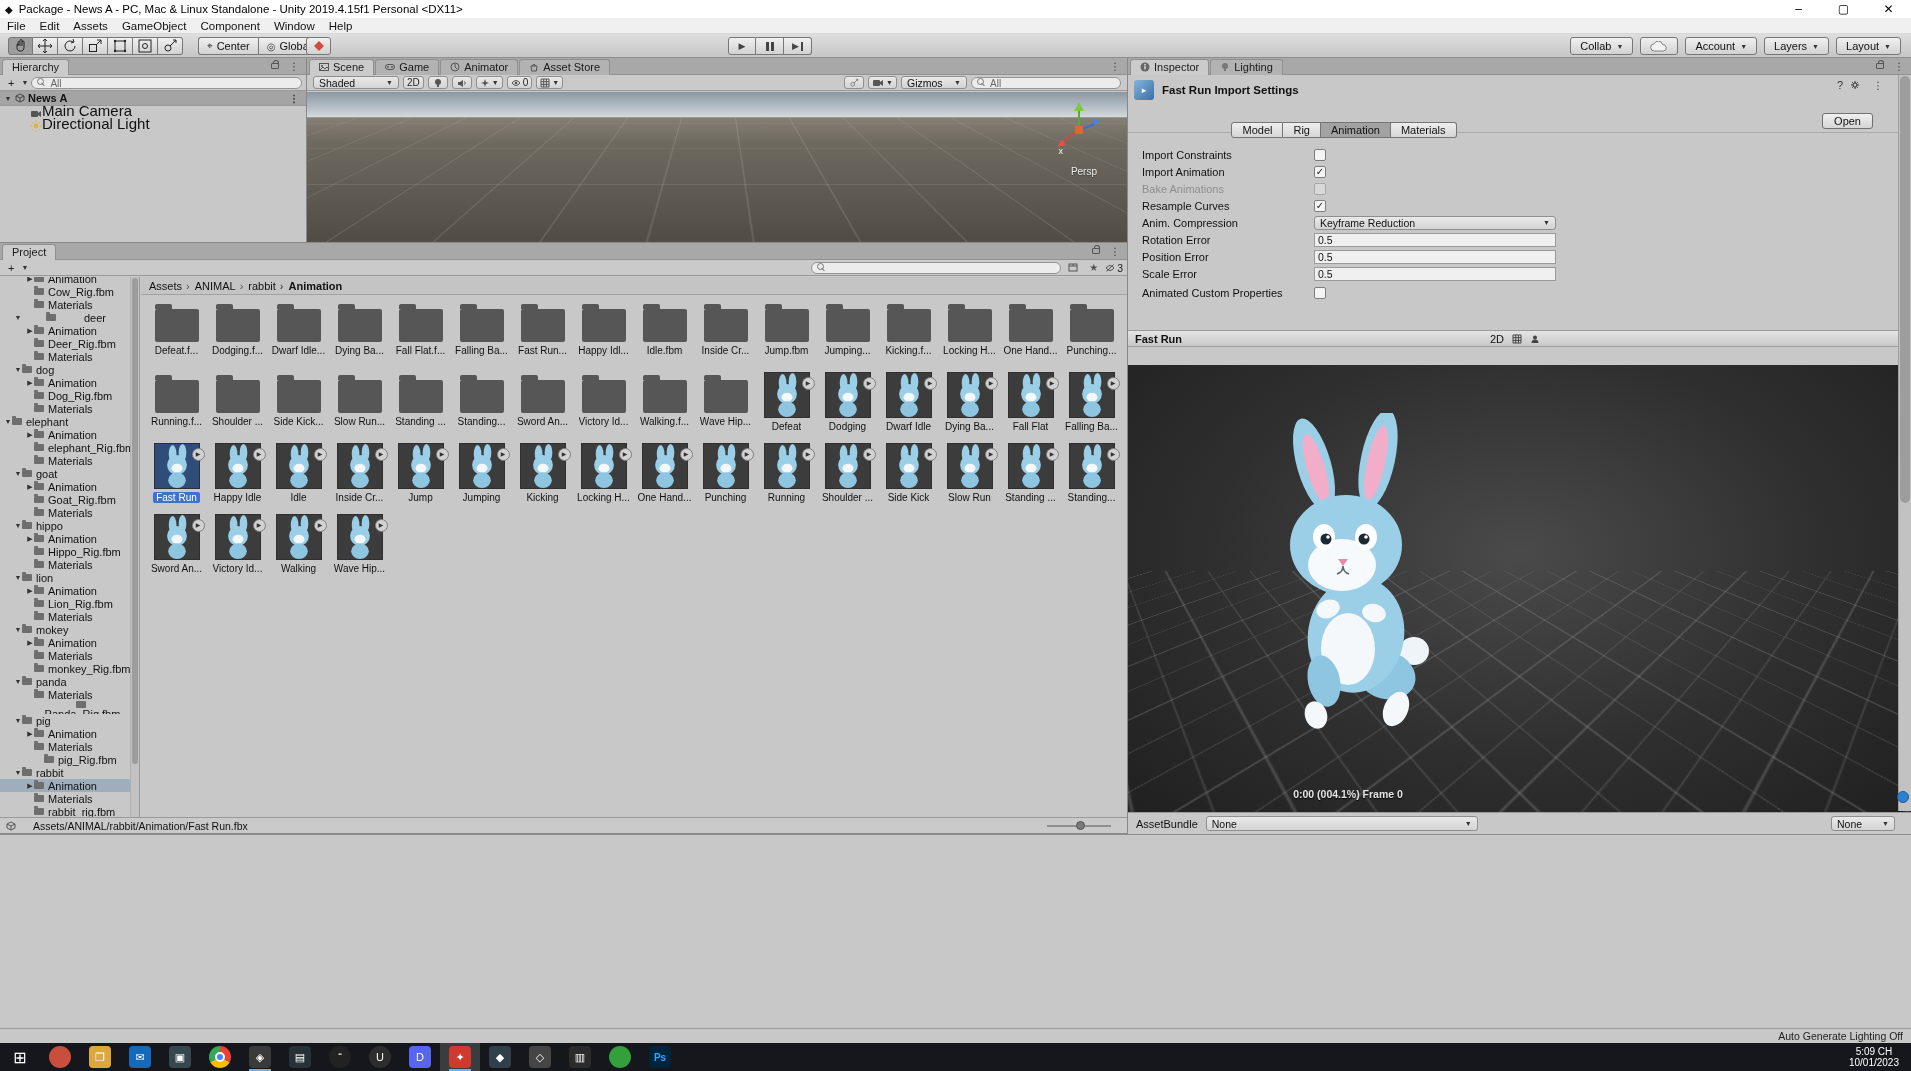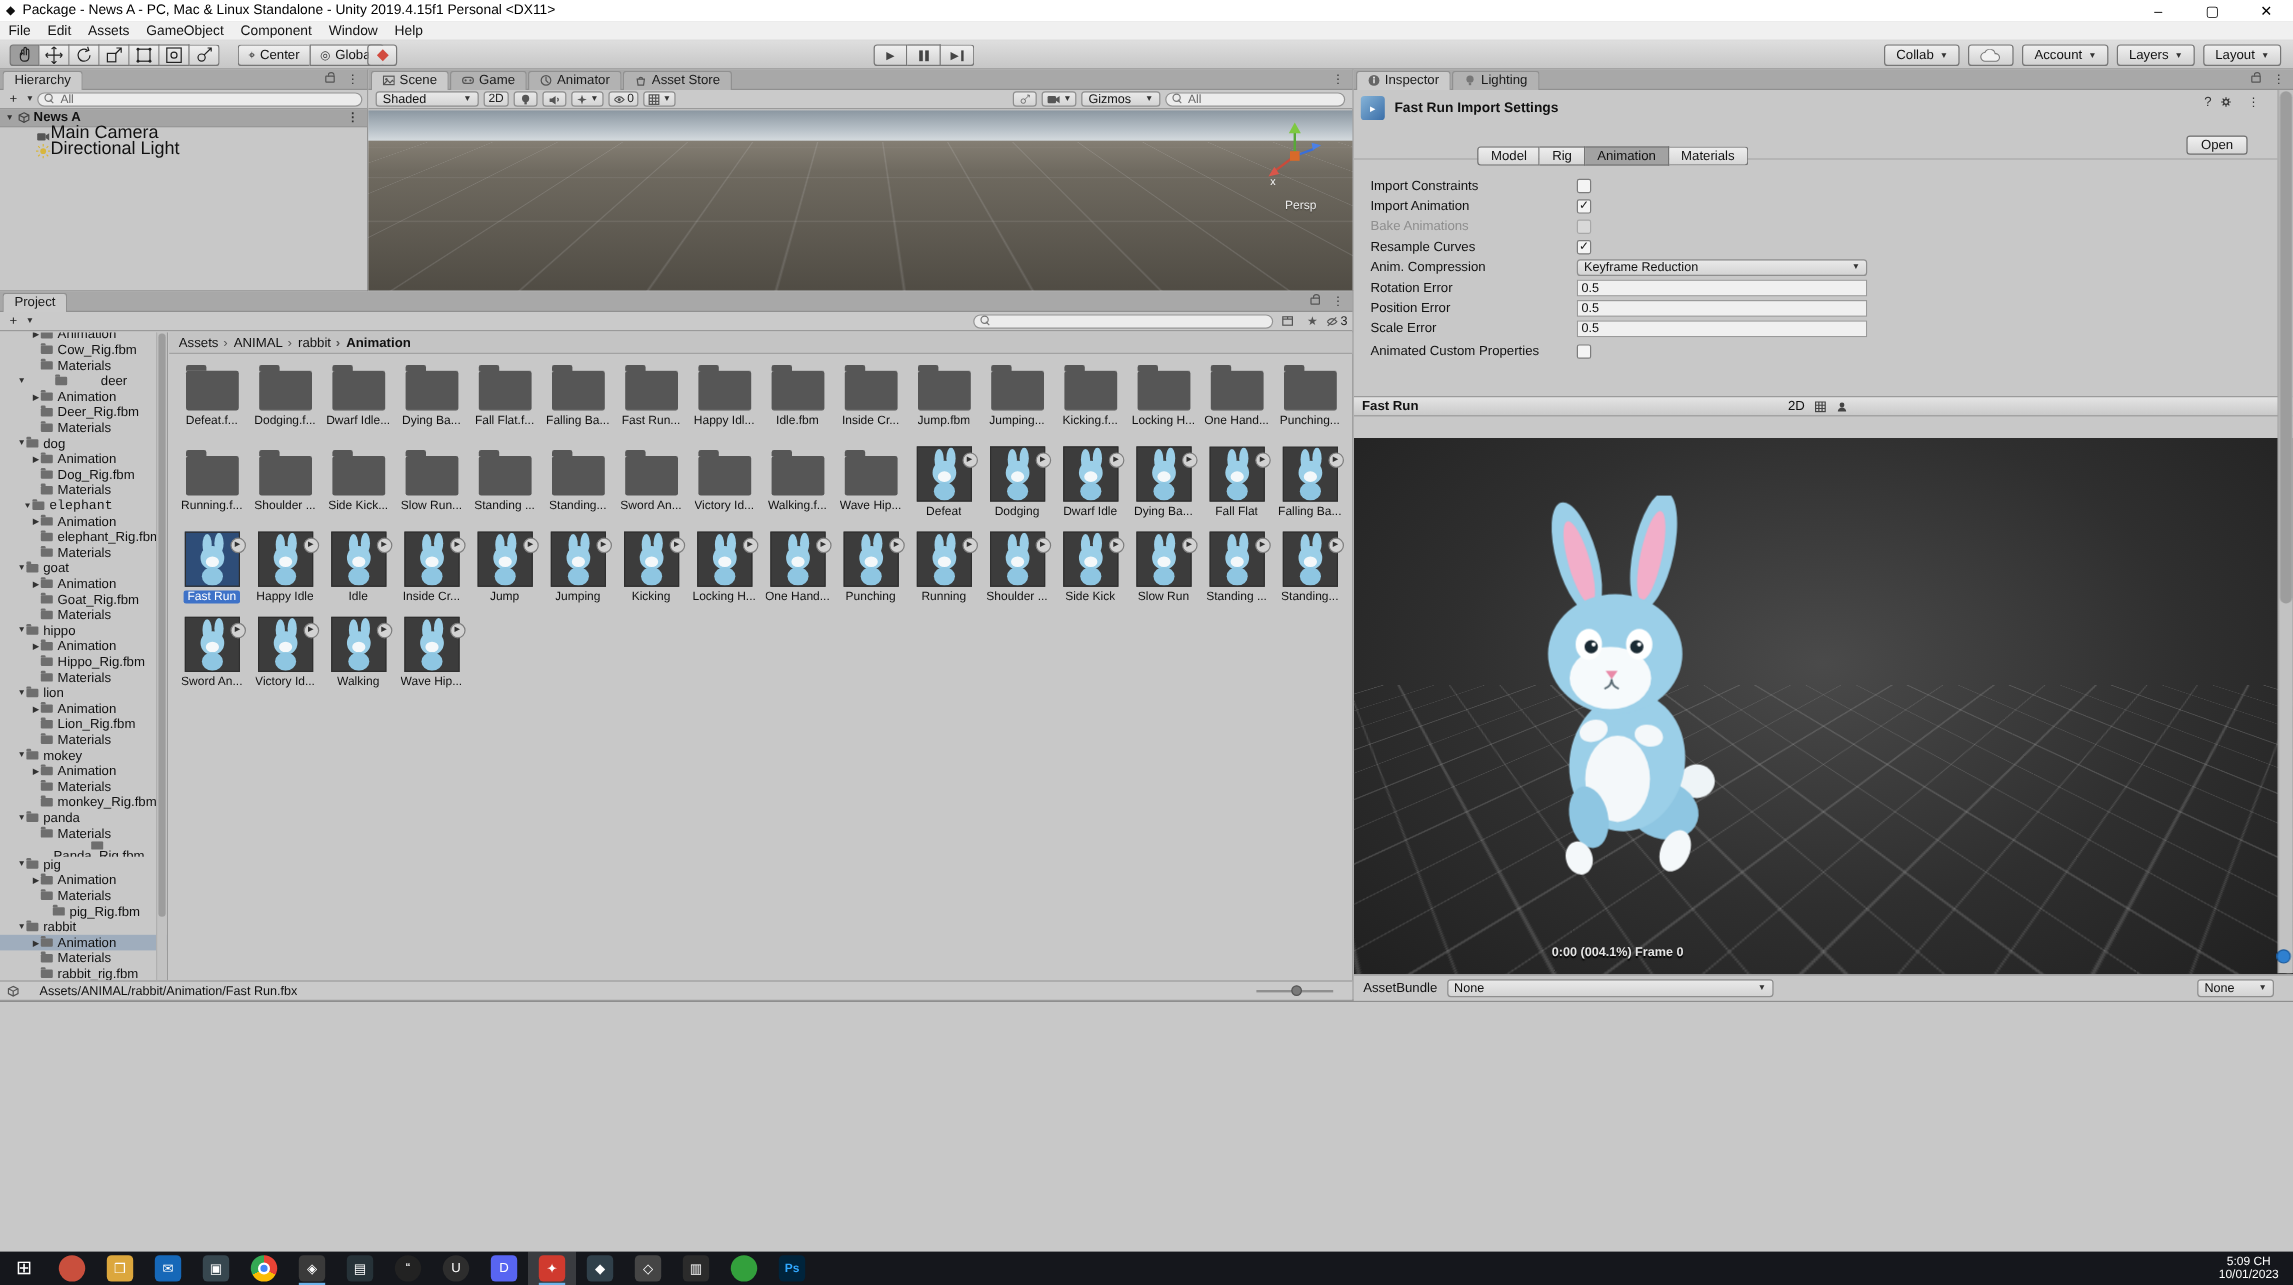--- a/index.html
+++ b/index.html
@@ -532,21 +532,21 @@
               <span class="mini-folder"></span>
               <span>Dog_Rig.fbm</span>
             </div>
 
             <div class="tree-row" style="padding-left: 26px;">
               <span class="arr-w"></span>
               <span class="mini-folder"></span>
               <span>Materials</span>
             </div>
 
-            <div class="tree-row" style="padding-left: 19px; font-family: Liberation Mono, monospace;">
+            <div class="tree-row" style="padding-left: 4px;">
               <span class="arr-w">▼</span>
               <span class="mini-folder"></span>
               <span>elephant</span>
             </div>
 
             <div class="tree-row" style="padding-left: 26px;">
               <span class="arr-w">▶</span>
               <span class="mini-folder"></span>
               <span>Animation</span>
             </div>
@@ -1437,20 +1437,23 @@
         </span>
     </div>
     <div class="insp-scroll">
         <div class="thumb"></div>
       </div>
     <span class="notif"></span>
   </section>
 
   <div class="filler"></div>
 
+  <div class="statusbar">
+    <span>Auto Generate Lighting Off</span>
+  </div>
 
   <div class="taskbar">
     <div style="display:flex">
 
         <div class="tb-item start">
           <span class="tb-glyph">⊞</span>
         </div>
 
         <div class="tb-item round">
           <span class="tb-glyph" style="background: rgb(201, 79, 61);"></span>

